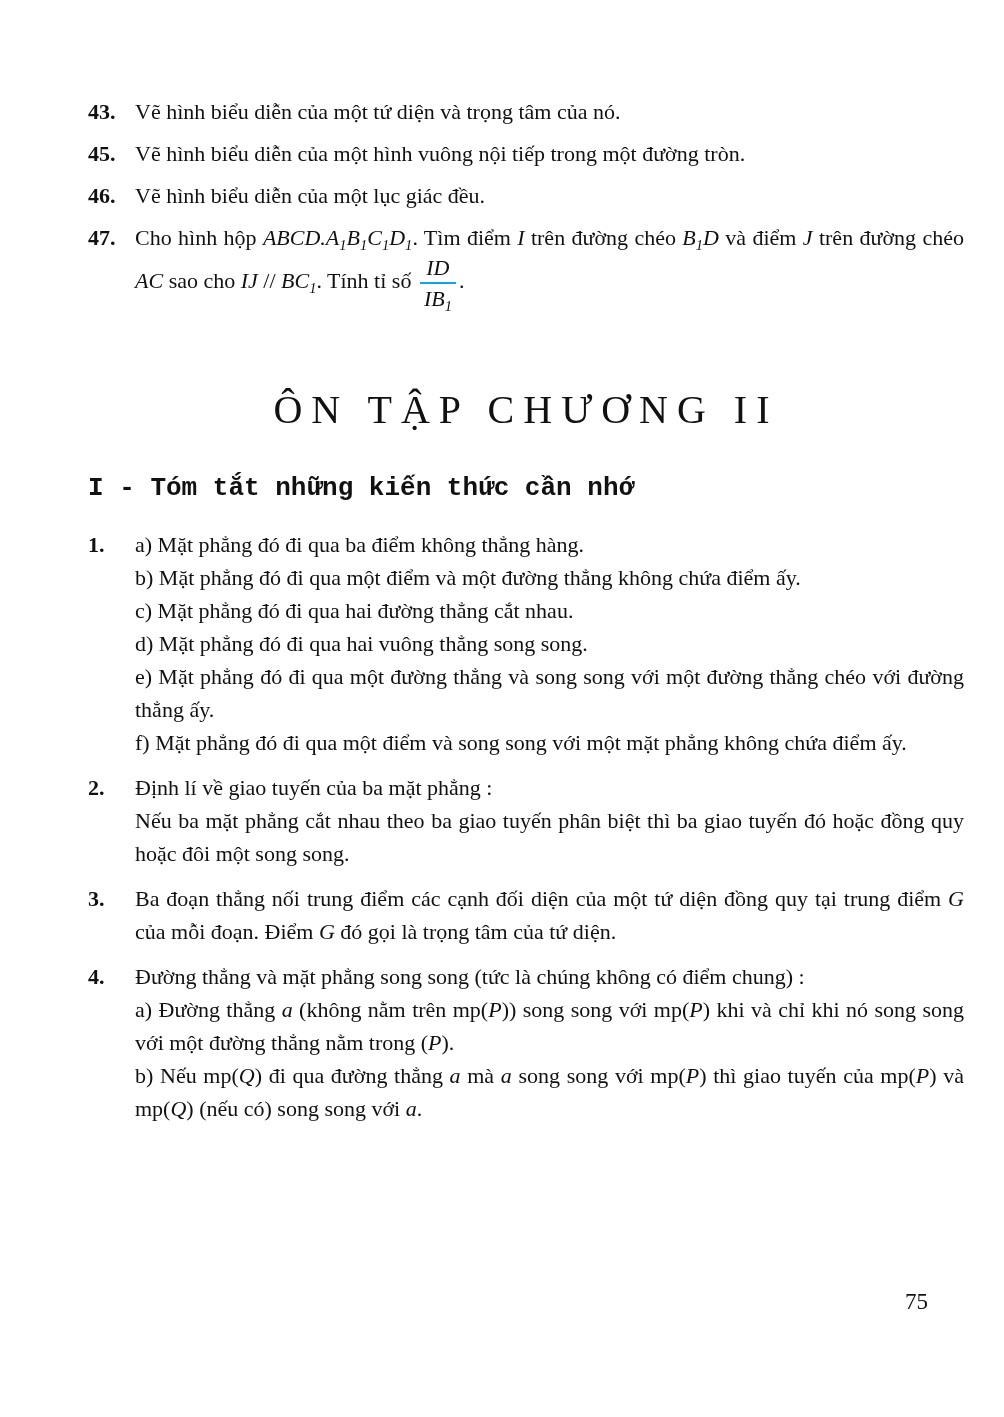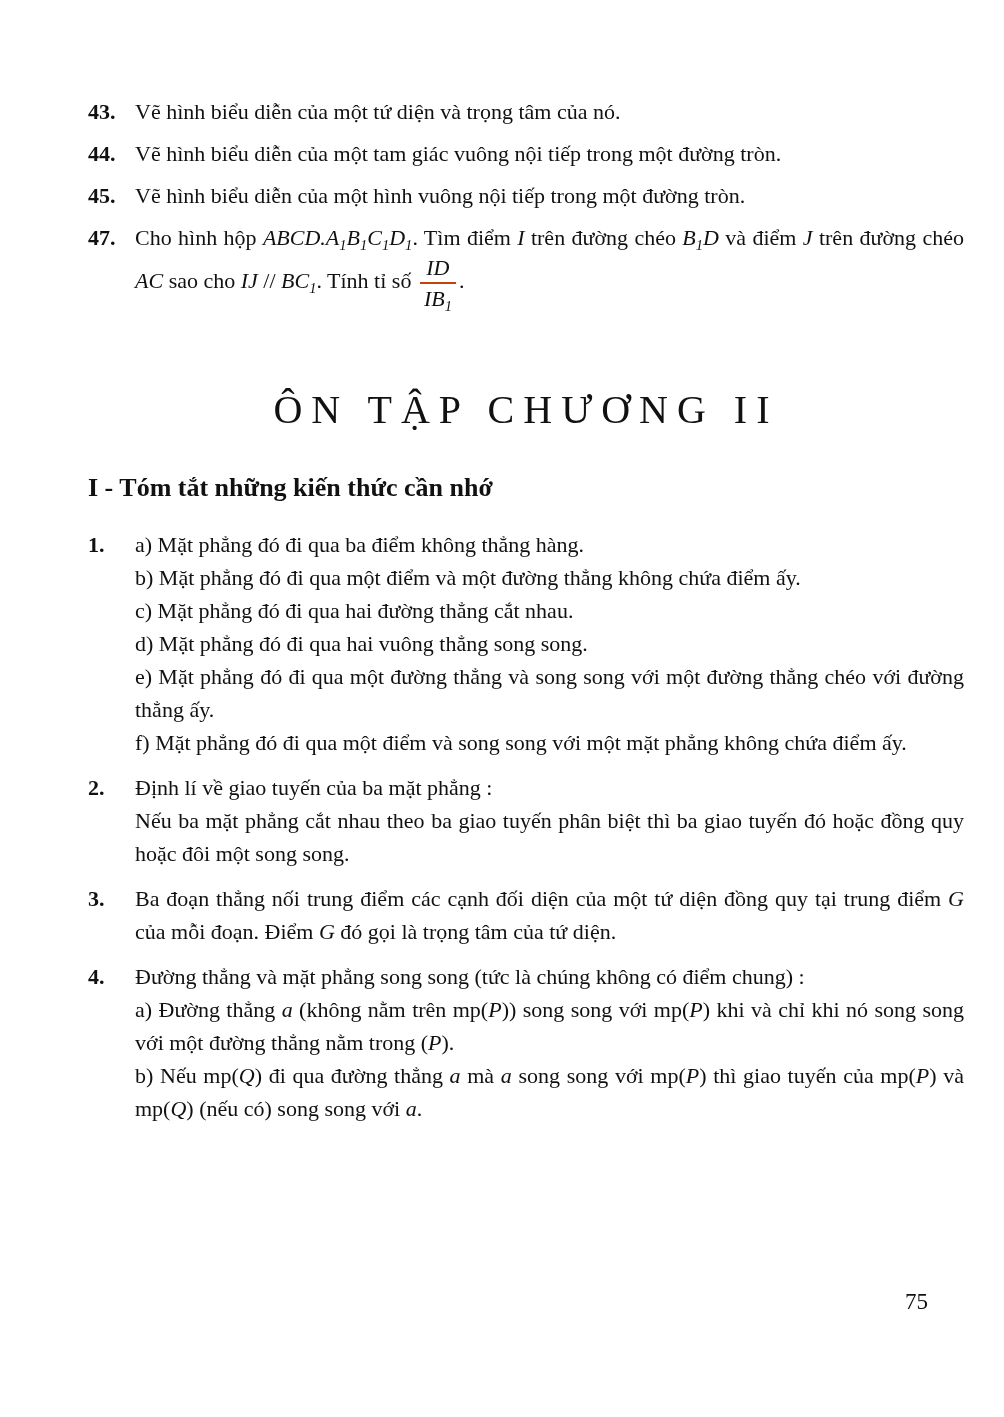--- a/index.html
+++ b/index.html
@@ -20,55 +20,55 @@
   .point-body p { text-align:justify; }
   .stretch { text-align-last:justify; }
 
   .chapter-title {
     margin-top:74px; text-align:center;
     font-size:40px; line-height:48px; letter-spacing:9px; font-weight:400;
     white-space:nowrap;
   }
   .section-heading {
     margin-top:38px;
-    font-family:Liberation Serif, serif;
+    font-family:Liberation Mono, monospace;
     font-weight:700; font-size:26px; line-height:32px; letter-spacing:0;
   }
   .points { margin-top:24px; }
 
   .it { font-style:italic; }
   .sb { font-size:0.66em; vertical-align:-0.32em; line-height:0; }
 
   .frac { display:inline-block; vertical-align:middle; text-align:center; margin:0 3px; }
   .frac .fn { display:block; line-height:27px; padding:0 4px 1px 4px; }
-  .frac .fd { display:block; line-height:27px; border-top:2px solid #c2410c; padding:1px 4px 0 4px; }
+  .frac .fd { display:block; line-height:27px; border-top:2px solid #0ea5e9; padding:1px 4px 0 4px; }
 
   .page-number { position:absolute; top:1288px; right:76px; font-size:23px; line-height:28px; }
 </style>
 </head>
 <body>
 
 <div class="page">
 
   <div id="exercise-list">
   <div class="ex">
     <span class="num">43.</span>
     <div class="ex-body rich"><span>Vẽ hình biểu diễn của một tứ diện và trọng tâm của nó.</span></div>
   </div>
 
-  <div class="ex">
-    <span class="num">44.</span>
-    <div class="ex-body rich"><span>Vẽ hình biểu diễn của một tam giác vuông nội tiếp trong một đường tròn.</span></div>
-  </div>
 
   <div class="ex">
     <span class="num">45.</span>
     <div class="ex-body rich"><span>Vẽ hình biểu diễn của một hình vuông nội tiếp trong một đường tròn.</span></div>
   </div>
 
+  <div class="ex">
+    <span class="num">46.</span>
+    <div class="ex-body rich"><span>Vẽ hình biểu diễn của một lục giác đều.</span></div>
+  </div>
 
   <div class="ex">
     <span class="num">47.</span>
     <div class="ex-body rich"><span>Cho hình hộp </span><span class="it">ABCD.A</span><span class="it sb">1</span><span class="it">B</span><span class="it sb">1</span><span class="it">C</span><span class="it sb">1</span><span class="it">D</span><span class="it sb">1</span><span>. Tìm điểm </span><span class="it">I</span><span> trên đường chéo </span><span class="it">B</span><span class="it sb">1</span><span class="it">D</span><span> và điểm </span><span class="it">J</span><span> trên đường chéo </span><span class="it">AC</span><span> sao cho </span><span class="it">IJ</span><span> // </span><span class="it">BC</span><span class="it sb">1</span><span>. Tính tỉ số </span><span class="frac"><span class="fn"><span class="it">ID</span></span><span class="fd"><span class="it">IB</span><span class="it sb">1</span></span></span><span>.</span></div>
   </div>
 </div>
 
   <h1 class="chapter-title">ÔN TẬP CHƯƠNG II</h1>
 
   <h2 class="section-heading">I - Tóm tắt những kiến thức cần nhớ</h2>

